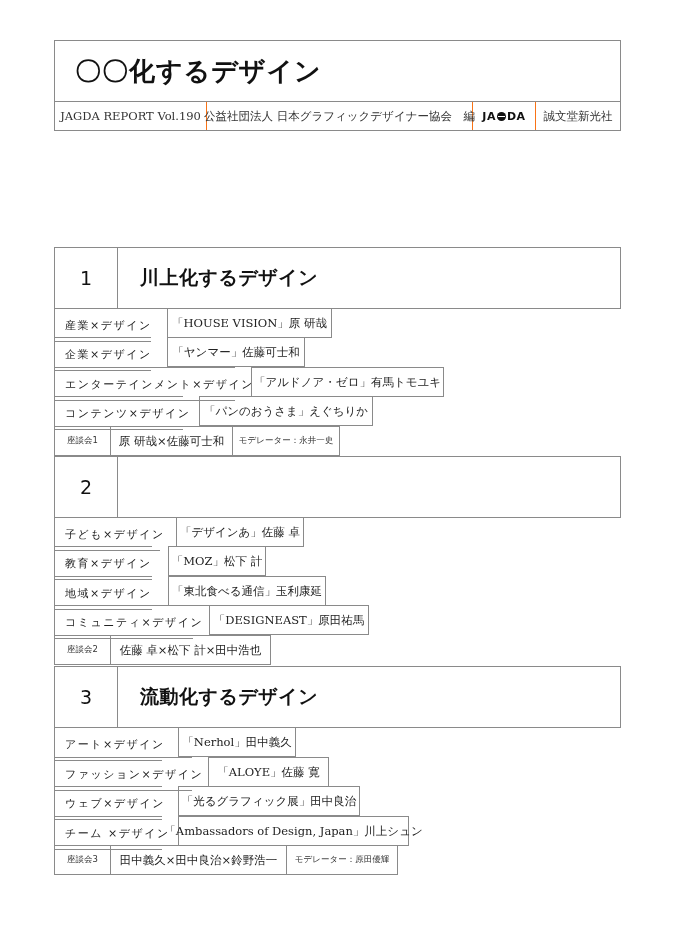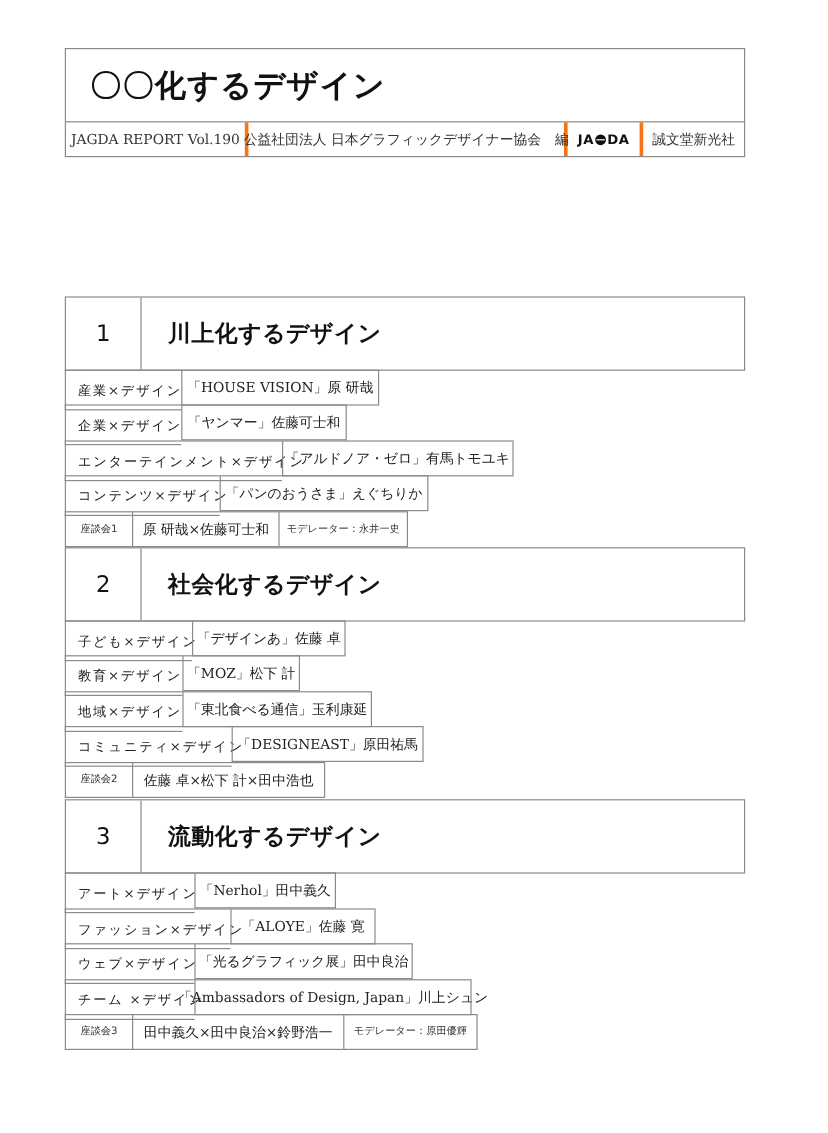--- a/index.html
+++ b/index.html
@@ -5,39 +5,39 @@
   html, body { margin:0; padding:0; background:#ffffff; }
   body { width:690px; height:944px; position:relative; overflow:hidden; color:#1a1a1a;
          font-family:"DejaVu Serif","Liberation Serif",serif; }
   .abs { position:absolute; box-sizing:border-box;text-align:center; }
   
   .title-box { left:54px; top:40px; width:567px; height:61px; border:1px solid #8a8a8a; border-bottom:none; }
   .title-text { position:absolute; left:20px; top:13px; font-family:"DejaVu Sans","Liberation Sans",sans-serif;
                 font-size:26px; font-weight:bold; letter-spacing:1px; color:#111; }
   .meta-row { left:54px; top:101px; width:567px; height:30px; border:1px solid #8a8a8a; display:flex; }
   .meta-cell { height:100%; display:flex; align-items:center; justify-content:center; font-size:11.5px;
-               border-right:3px solid #f97316; box-sizing:border-box; color:#333; white-space:nowrap; }
+               border-right:1px solid #f97316; box-sizing:border-box; color:#333; white-space:nowrap; }
   .meta-cell:last-child { border-right:none; }
   .jagda { font-family:"DejaVu Sans","Liberation Sans",sans-serif; font-weight:bold; font-size:11px; color:#111; letter-spacing:0.5px; }
   .jagda .dot { display:inline-block; width:9px; height:9px; border-radius:50%; background:#111; vertical-align:-1px; margin:0 1px; position:relative; }
   .jagda .dot::after { content:""; position:absolute; left:1px; right:1px; top:4px; height:1px; background:#fff; }
   
   .sec-head { left:54px; width:567px; height:62px; border:1px solid #8a8a8a; display:flex; }
   .sec-num { width:62px; border-right:1px solid #8a8a8a; display:flex; align-items:center; justify-content:center;
              font-family:"DejaVu Sans","Liberation Sans",sans-serif; font-size:19px; color:#111; }
   .sec-title { display:flex; align-items:center; padding-left:22px; font-family:"DejaVu Sans","Liberation Sans",sans-serif;
                font-size:19px; font-weight:bold; color:#111; letter-spacing:0.5px; }
   
   .row { left:54px; height:30px; display:flex; }
   .cell { height:30px; border:1px solid #8a8a8a; border-right:none; display:flex; align-items:center;
           box-sizing:border-box; padding:16px 10px; font-size:11.5px; white-space:nowrap; color:#222; }
   .cell:last-child { border-right:1px solid #8a8a8a; }
   .row .cell { margin-top:-1px; }
   .cat { letter-spacing:1.5px; font-size:11px; }
-  .work { justify-content:center; padding:0 14px; }
+  .work { justify-content:center; padding:0 14px;margin-left:16px; }
   .small { font-size:8.5px; font-family:"DejaVu Sans","Liberation Sans",sans-serif; justify-content:center; padding:0 8px; color:#333; }
   .names { justify-content:center; padding:0 12px; font-size:11.5px; }
   .mod { font-size:8.5px; font-family:"DejaVu Sans","Liberation Sans",sans-serif; justify-content:center; padding:0 10px; color:#333; }
 </style>
 </head>
 <body>
 
 <div class="abs title-box">
   <div class="title-text">〇〇化するデザイン</div>
 </div>
@@ -73,21 +73,20 @@
   <div class="cell work" style="width:174px">「パンのおうさま」えぐちりか</div>
 </div>
 <div class="abs row" style="top:427px">
   <div class="cell small" style="width:56px">座談会1</div>
   <div class="cell names" style="width:122px">原 研哉×佐藤可士和</div>
   <div class="cell mod" style="width:108px">モデレーター：永井一史</div>
 </div>
 
 <div class="abs sec-head" style="top:456px">
   <div class="sec-num">2</div>
-  <div class="sec-title">社会化するデザイン</div>
 </div>
 <div class="abs row" style="top:518px">
   <div class="cell cat" style="width:106px">子ども×デザイン</div>
   <div class="cell work" style="width:128px">「デザインあ」佐藤 卓</div>
 </div>
 <div class="abs row" style="top:547px">
   <div class="cell cat" style="width:98px">教育×デザイン</div>
   <div class="cell work" style="width:98px">「MOZ」松下 計</div>
 </div>
 <div class="abs row" style="top:577px">

